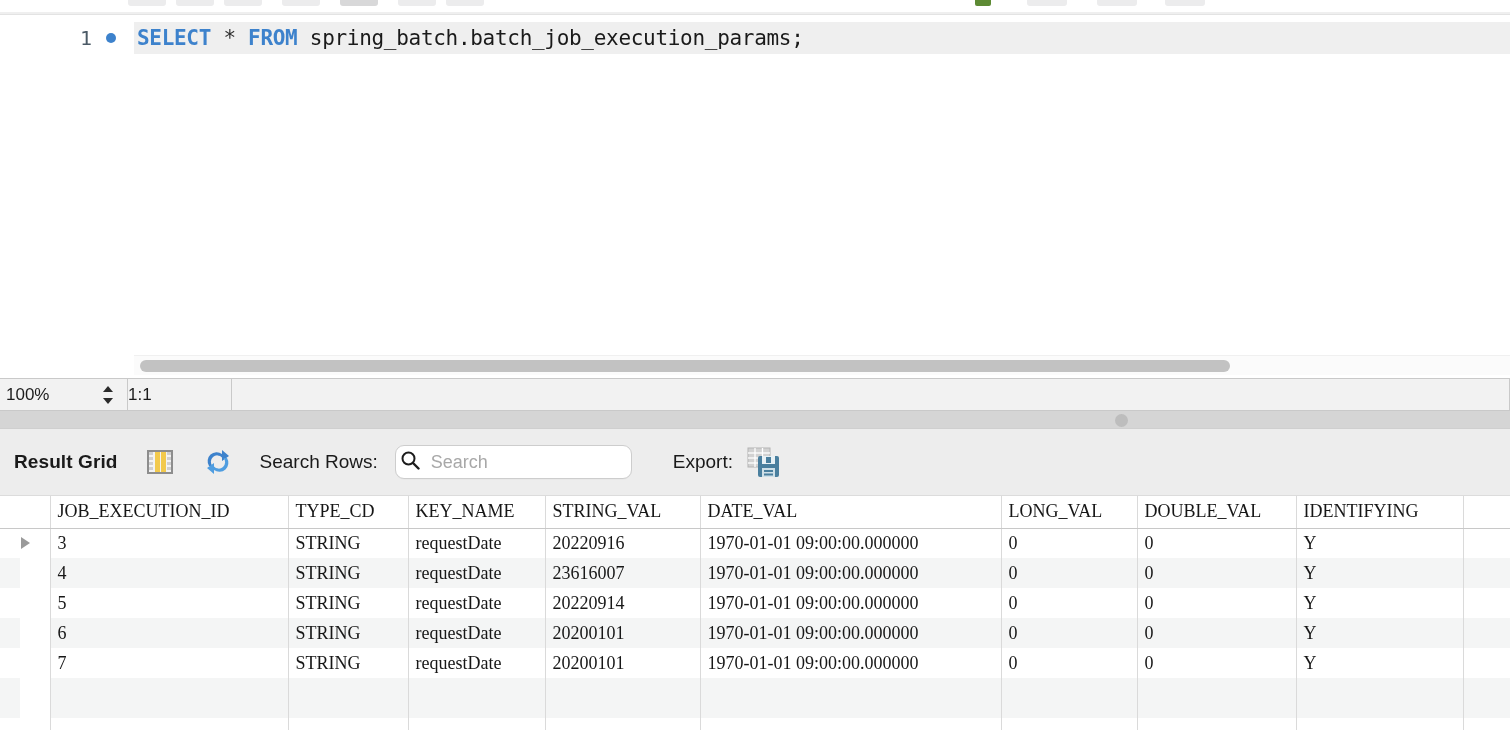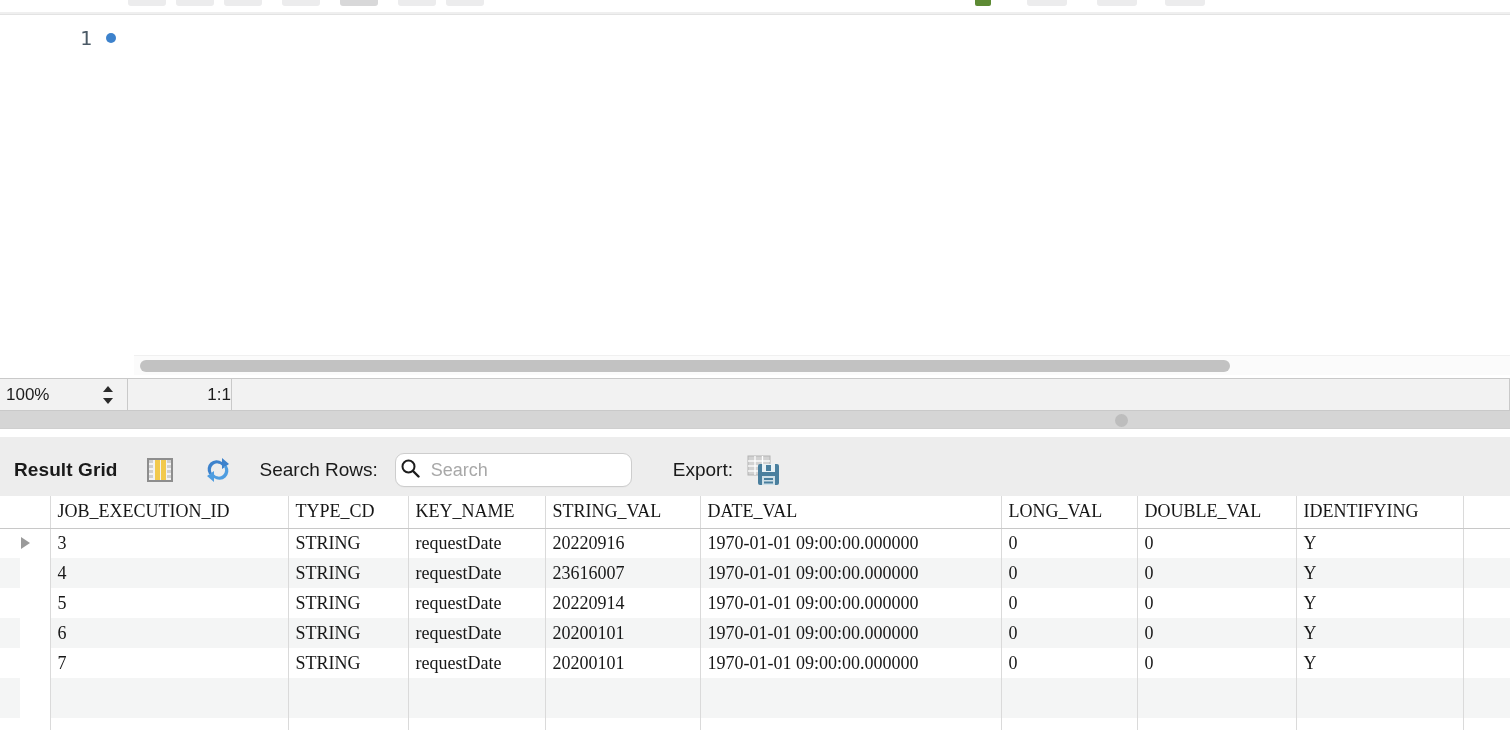--- a/index.html
+++ b/index.html
@@ -157,21 +157,21 @@
     flex-direction: column;
     align-items: center;
     justify-content: center;
     line-height: 0.6;
     color: #2b2b2b;
     font-size: 13px;
   }
   .stepper svg { display: block; }
   .sb-ratio {
     width: 104px;
-    justify-content: flex-end;
+    justify-content: flex-start;
   }
   .sb-rest { flex: 1; }
 
   
   .splitter {
     position: absolute;
     top: 411px; left: 0;
     width: 1510px;
     height: 18px;
     background: #d5d5d5;
@@ -189,21 +189,20 @@
   .result-toolbar {
     position: absolute;
     top: 429px; left: 0;
     width: 1510px;
     height: 67px;
     background: #ededed;
     border-bottom: 1px solid #dcdcdc;
     display: flex;
     align-items: center;
     padding-left: 14px;
-    margin-top: 8px;
   }
   .rt-title {
     font-size: 19px;
     font-weight: bold;
     color: #1a1a1a;
     letter-spacing: 0.1px;
   }
   .rt-icon-btn {
     margin-left: 26px;
     display: flex;
@@ -342,20 +341,21 @@
   <div class="toolbar-underline"></div>
 
   <div class="editor">
     <div class="editor-gutter">
       <div class="gutter-row">
         <span class="gutter-num">1</span>
         <span class="gutter-dot"></span>
       </div>
     </div>
 
+    <div class="code-line"><span class="kw">SELECT</span><span class="op"> </span><span class="op">*</span><span class="op"> </span><span class="kw">FROM</span><span class="op"> </span><span class="ident">spring_batch.batch_job_execution_params;</span></div>
   </div>
 
   <div class="editor-hscroll-corner"></div>
   <div class="editor-hscroll">
     <div class="editor-hscroll-thumb"></div>
   </div>
 
   <div class="statusbar">
     <div class="sb-cell sb-zoom">
       <span>100%</span>

